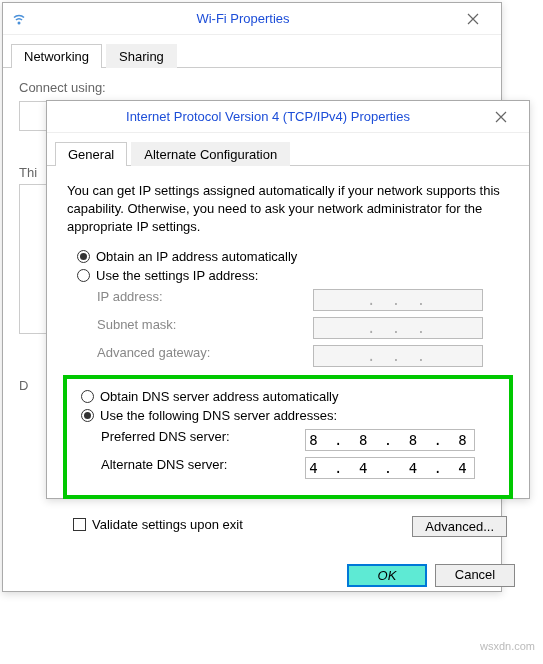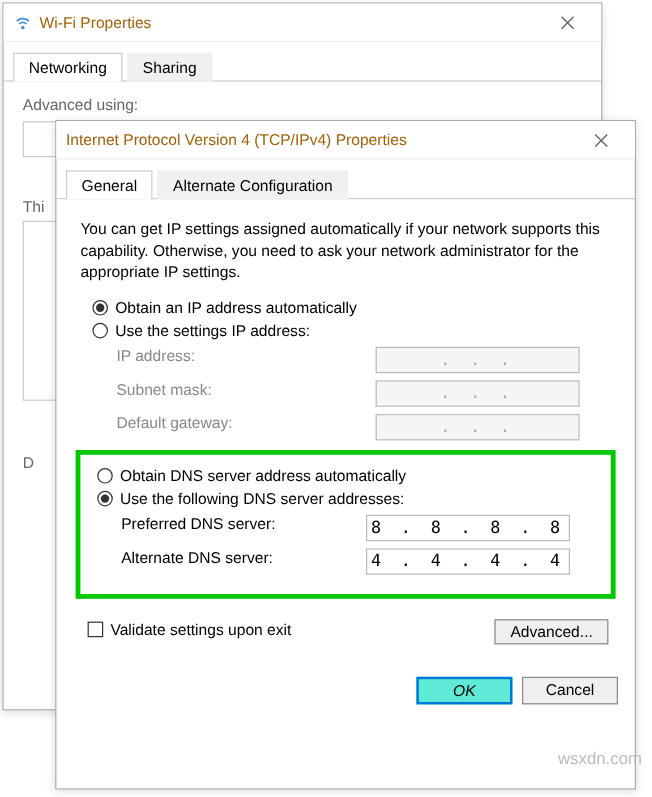--- a/index.html
+++ b/index.html
@@ -1,20 +1,20 @@
 <!DOCTYPE html>
 <html><head>
 <meta charset="utf-8">
 <style>
 * { box-sizing: border-box; font-family: "Segoe UI", Tahoma, sans-serif; font-size: 13px; }
 body { margin: 0; padding: 0; background: #fff; width: 543px; height: 664px; position: relative; overflow: hidden; }
 .window { position: absolute; background: #fff; border: 1px solid #aaa; box-shadow: 0 2px 8px rgba(0,0,0,0.15); }
 .titlebar { height: 32px; display: flex; align-items: center; padding: 0 8px; background: #fff; border-bottom: 1px solid #eee; }
 .titlebar .icon { width: 16px; height: 16px; margin-right: 6px; display: flex; align-items: center; justify-content: center; }
-.titlebar .title { flex: 1; color: #a16207; }
+.titlebar .title { flex: 1; color: #1d4ed8; text-align: center; }
 .titlebar .close { width: 40px; height: 100%; display: flex; align-items: center; justify-content: center; color: #666; cursor: pointer; }
 .tabs { display: flex; padding: 8px 8px 0 8px; border-bottom: 1px solid #ccc; gap: 4px; }
 .tab { padding: 4px 12px; border: 1px solid transparent; border-bottom: none; cursor: pointer; position: relative; top: 1px; background: #f0f0f0; }
 .tab.active { border-color: #ccc; background: #fff; }
 .content { padding: 12px 16px; }
 .fieldset { border: 1px solid #ccc; padding: 8px; margin: 4px 0; }
 .desc { margin: 4px 4px 12px 4px; line-height: 1.4; }
 .radio-row { display: flex; align-items: center; margin: 4px 10px; gap: 6px; }
 .radio { width: 13px; height: 13px; border-radius: 50%; border: 1px solid #333; display: inline-flex; align-items: center; justify-content: center; cursor: pointer; }
 .radio.checked::after { content: ""; width: 7px; height: 7px; background: #333; border-radius: 50%; }
@@ -23,23 +23,23 @@
 .field-row.disabled .label { color: #888; }
 .ip-input { width: 170px; height: 22px; border: 1px solid #bbb; background: #fff; display: flex; align-items: center; justify-content: center; letter-spacing: 4px; font-family: monospace; font-size: 14px; }
 .ip-input.disabled { background: #f5f5f5; color: #aaa; }
 .highlight-box { border: 4px solid #00c800; padding: 6px 4px 10px 4px; margin: 8px 0; }
 .check-row { display: flex; align-items: center; margin: 10px 10px; gap: 6px; }
 .checkbox { width: 13px; height: 13px; border: 1px solid #333; display: inline-block; cursor: pointer; }
 .btn { padding: 2px 12px; min-width: 80px; text-align: center; border: 1px solid #888; background: #efefef; cursor: pointer; }
 .btn.default { border: 2px solid #0078d7; background: #5eead4; font-style: italic; }
 .btn-row { display: flex; justify-content: flex-end; gap: 8px; padding: 10px 14px; }
 .advanced-row { display: flex; justify-content: flex-end; margin: 4px 6px 0 0; }
-.watermark { position: absolute; right: 8px; bottom: 24px; font-size: 14px; color: #bbb; }
+.watermark { position: absolute; right: 8px; bottom: 12px; font-size: 11px; color: #bbb; }
 #win1 { top: 2px; left: 2px; width: 500px; height: 590px; }
-#win2 { top: 100px; left: 46px; width: 484px; height: 558px; }
+#win2 { top: 100px; left: 46px; width: 484px; height: 399px; }
 .faded { color: #666; }
 .group-indent { margin-left: 4px; margin-top: 4px; }
 </style>
 </head>
 <body>
 
 <div class="window" id="win1">
   <div class="titlebar">
     <span class="icon">
       <svg width="16" height="16" viewBox="0 0 16 16">
@@ -53,21 +53,21 @@
       <svg width="12" height="12" viewBox="0 0 12 12">
           <path d="M1 1l10 10M11 1L1 11" stroke="currentColor" stroke-width="1.2"></path>
         </svg>
     </span>
   </div>
   <div class="tabs">
     <div class="tab active">Networking</div>
     <div class="tab">Sharing</div>
   </div>
   <div class="content faded">
-    <div style="margin-bottom:6px;">Advanced using:</div>
+    <div style="margin-bottom:6px;">Connect using:</div>
     <div class="fieldset" style="height:30px;"></div>
     <div style="height:30px;"></div>
     <div>Thi</div>
     <div class="fieldset" style="height:150px;"></div>
     <div style="height:40px;"></div>
     <div>D</div>
   </div>
 </div>
 
 <div class="window" id="win2">
@@ -97,21 +97,21 @@
       </div>
       <div class="field-row disabled">
         <span class="label">IP address:</span>
         <span class="ip-input disabled">.     .     .</span>
       </div>
       <div class="field-row disabled">
         <span class="label">Subnet mask:</span>
         <span class="ip-input disabled">.     .     .</span>
       </div>
       <div class="field-row disabled">
-        <span class="label">Default gateway:</span>
+        <span class="label">Advanced gateway:</span>
         <span class="ip-input disabled">.     .     .</span>
       </div>
     </div>
 
     <div class="highlight-box">
       <div class="radio-row">
         <span class="radio"></span>
         <span>Obtain DNS server address automatically</span>
       </div>
       <div class="radio-row">

